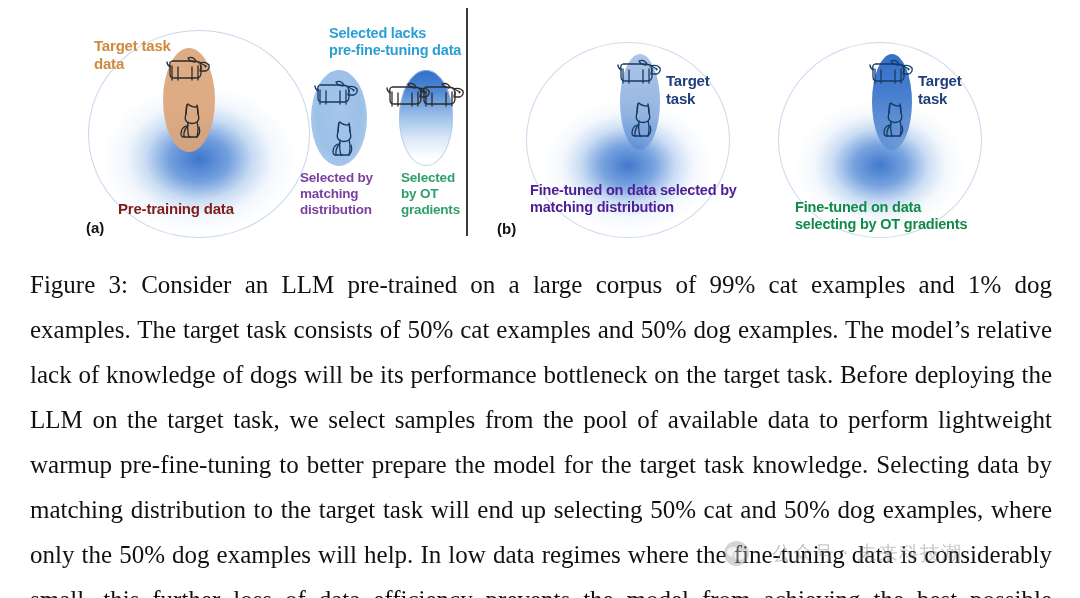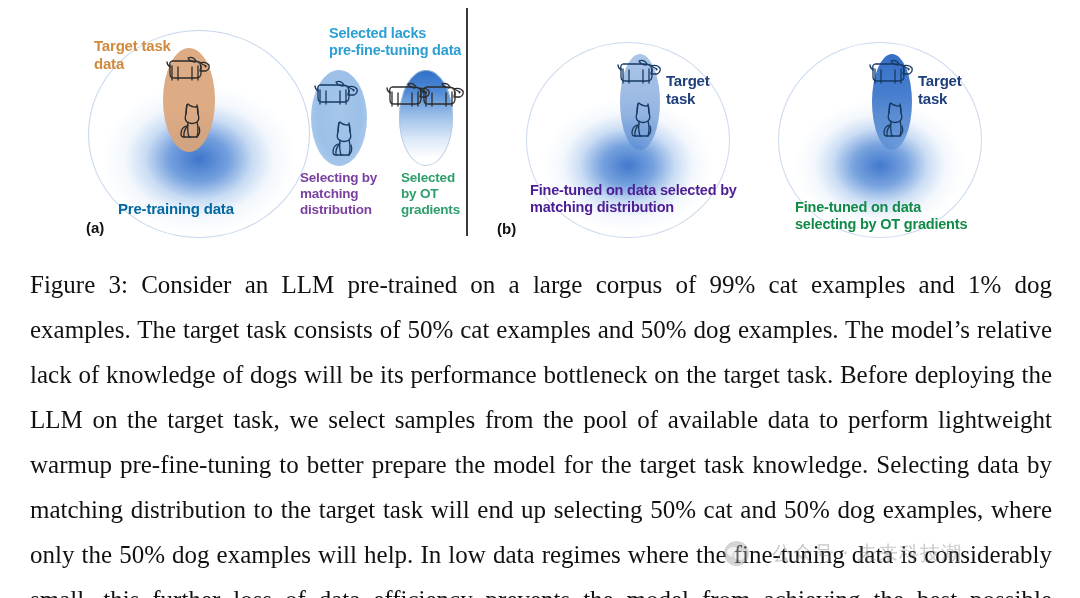--- a/index.html
+++ b/index.html
@@ -248,21 +248,21 @@
         <path d="M13 24 Q8 30 9 36 L15 36"></path>
         <path d="M9 36 Q6 36 6 33 Q6 27 11 25"></path>
         <path d="M22 36 Q26 32 24 26"></path>
       </g>
     </svg>
   </div>
 
   <div class="fig-label" style="left:94px; top:37px; font-size:15px; color:#D08A3E;">Target task
 data</div>
 
-  <div class="fig-label" style="left:118px; top:200px; font-size:15px; color:#0369a1;">Pre-training data</div>
+  <div class="fig-label" style="left:118px; top:200px; font-size:15px; color:#7f1d1d;">Pre-training data</div>
 
   <div class="panel-tag" style="left:86px; top:219px;">(a)</div>
 
   <div class="fig-label" style="left:329px; top:25px; font-size:14.5px; color:#2B9FD4; text-align:left;">Selected lacks
 pre-fine-tuning data</div>
 
   <div id="sel-match-ellipse"></div>
   <div id="sel-ot-ellipse"></div>
 
   <div class="animal" style="left:314px; top:78px;">
@@ -315,21 +315,21 @@
         <path d="M4 12 L4 20 Q4 24 8 24 L30 24 Q35 24 35 19 L35 12"></path>
         <path d="M33 9 Q40 7 43 11 Q44 15 40 17 L34 17"></path>
         <path d="M34 10 Q36 13 34 16"></path>
         <circle cx="39.5" cy="12.5" r="0.9" fill="#2b2b2b" stroke="none"></circle>
         <path d="M30 7 Q27 2 22 4 Q24 8 29 8"></path>
         <path d="M4 13 Q1 11 1 8"></path>
       </g>
     </svg>
   </div>
 
-  <div class="fig-label" style="left:300px; top:170px; font-size:13.5px; color:#7B3FA0;">Selecting by
+  <div class="fig-label" style="left:300px; top:170px; font-size:13.5px; color:#7B3FA0;">Selected by
 matching
 distribution</div>
 
   <div class="fig-label" style="left:401px; top:170px; font-size:13.5px; color:#2E9E6B;">Selected
 by OT
 gradients</div>
 
   <div id="panel-divider"></div>
 
 

